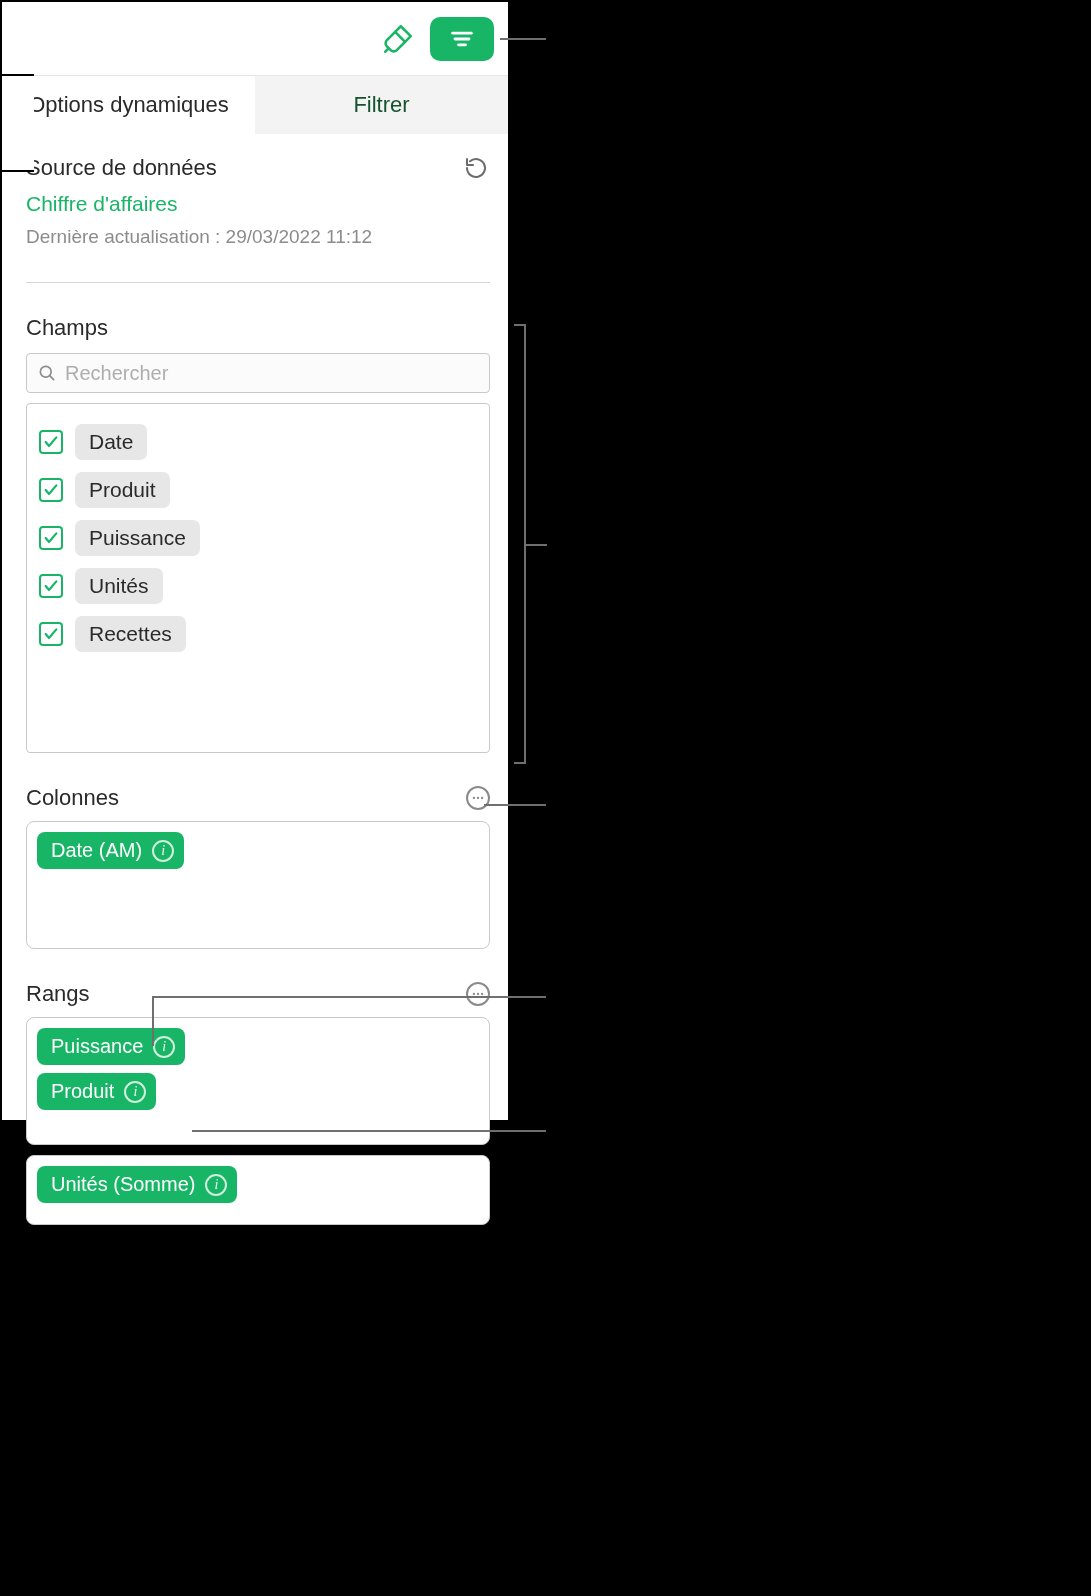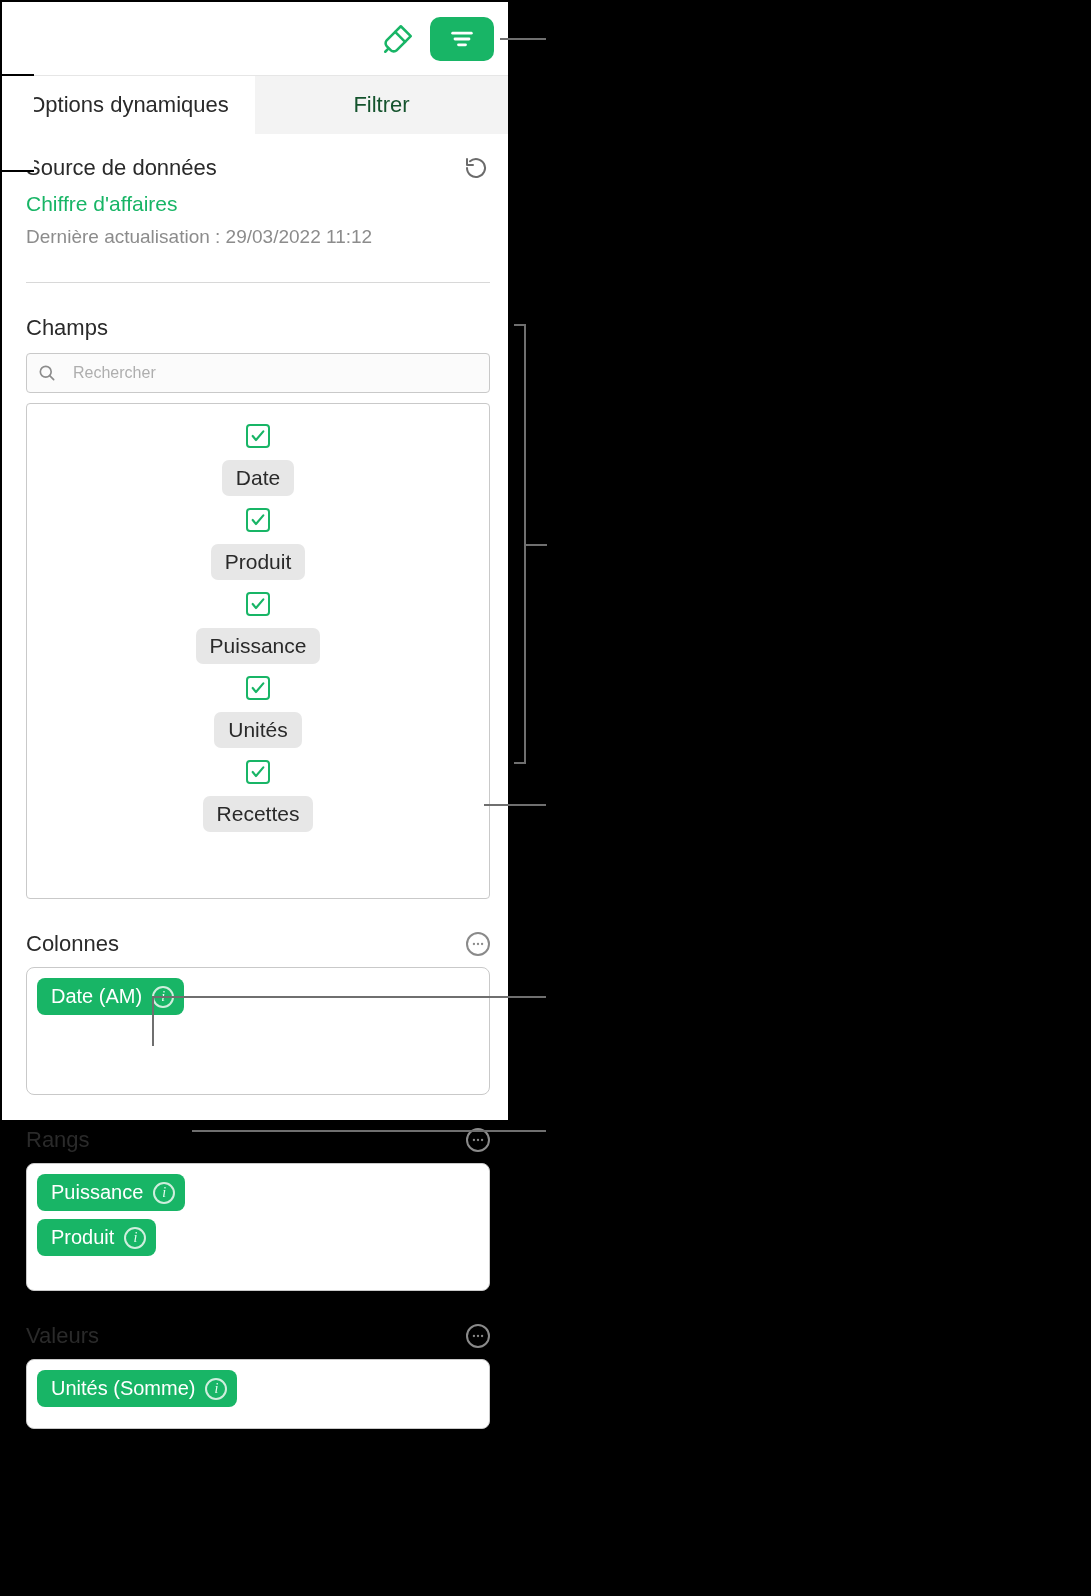--- a/index.html
+++ b/index.html
@@ -33,26 +33,26 @@
 
   
   .sec-title-row { display:flex; align-items:center; justify-content:space-between; margin-top:32px; }
   .sec-title { font-size:22px; color:#2a2a2a; }
   .more-btn { width:24px; height:24px; border:2px solid #8a8a8a; border-radius:50%; display:flex; align-items:center; justify-content:center; color:#8a8a8a; cursor:pointer; }
   .more-btn svg { width:14px; height:14px; }
 
   
   .search { margin-top:12px; height:40px; border:1px solid #c9c9c9; border-radius:4px; background:#fbfbfb; display:flex; align-items:center; padding:0 10px; gap:8px; }
   .search svg { width:20px; height:20px; color:#8c8c8c; flex-shrink:0; }
-  .search input { border:none; outline:none; background:transparent; font-size:16px; color:#555; width:100%;margin-left:8px; }
+  .search input { border:none; outline:none; background:transparent; font-size:20px; color:#555; width:100%; }
   .search input::placeholder { color:#aeaeae; }
 
   
   .fields-box { margin-top:10px; border:1px solid #c9c9c9; border-radius:4px; padding:14px 12px 60px 12px; min-height:350px; background:#fff; }
-  .field-row { display:flex; align-items:center; gap:12px; padding:6px 0;flex-direction:column; }
+  .field-row { display:flex; align-items:center; gap:12px; padding:6px 0; }
   .check { width:24px; height:24px; border:2px solid #18b566; border-radius:4px; display:flex; align-items:center; justify-content:center; color:#18b566; flex-shrink:0; cursor:pointer; }
   .check svg { width:16px; height:16px; }
   .field-chip { background:#e7e7e7; border-radius:7px; padding:6px 14px; font-size:21px; color:#2a2a2a; cursor:grab; }
 
   
   .zone { margin-top:10px; border:1px solid #c9c9c9; border-radius:8px; padding:10px; min-height:128px; background:#fff; display:flex; flex-direction:column; gap:8px; align-items:flex-start; }
   .zone.values { min-height:70px; }
   .green-chip { background:#18b566; color:#fff; border-radius:8px; padding:7px 10px 7px 14px; display:inline-flex; align-items:center; gap:10px; font-size:20px; cursor:grab; }
   .chip-info { width:22px; height:22px; border:2px solid #cfeedd; border-radius:50%; display:flex; align-items:center; justify-content:center; font-family:Georgia, serif; font-style:italic; font-size:14px; color:#eafdf3; cursor:pointer; }
 
@@ -194,30 +194,20 @@
         <div class="green-chip">
           <span>Puissance</span>
           <span class="chip-info">i</span>
         </div>
         <div class="green-chip">
           <span>Produit</span>
           <span class="chip-info">i</span>
         </div>
       </div>
 
-      <div class="sec-title-row">
-        <div class="sec-title">Valeurs</div>
-        <div class="more-btn">
-          <svg viewBox="0 0 24 24" fill="currentColor">
-              <circle cx="5" cy="12" r="2"></circle>
-              <circle cx="12" cy="12" r="2"></circle>
-              <circle cx="19" cy="12" r="2"></circle>
-            </svg>
-        </div>
-      </div>
       <div class="zone values">
         <div class="green-chip">
           <span>Unités (Somme)</span>
           <span class="chip-info">i</span>
         </div>
       </div>
 
     </div>
   </div>
 

